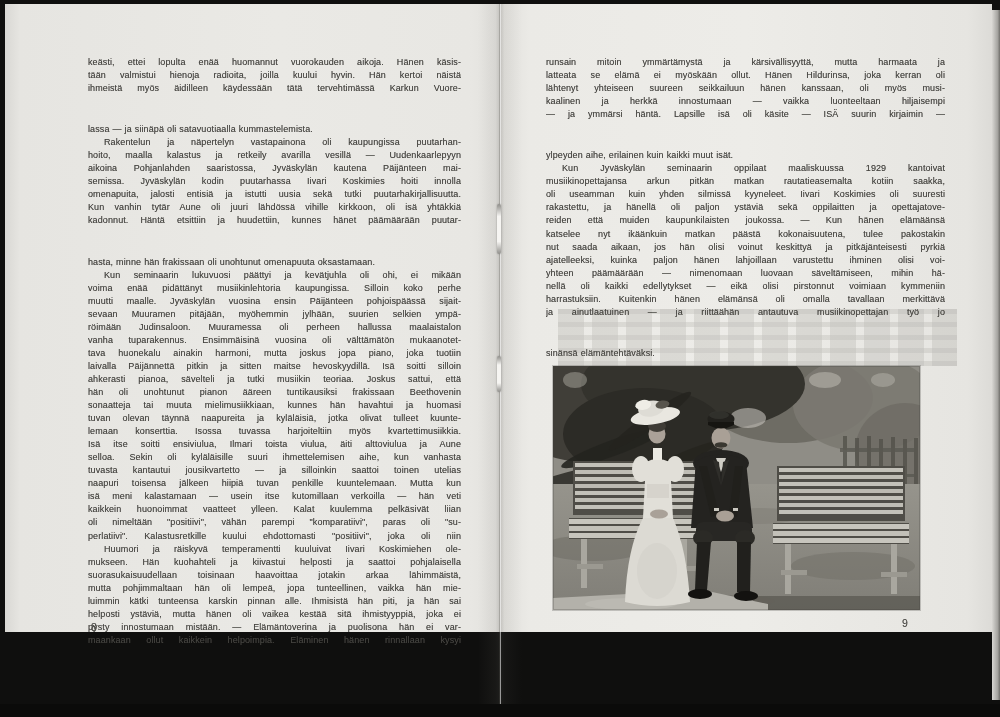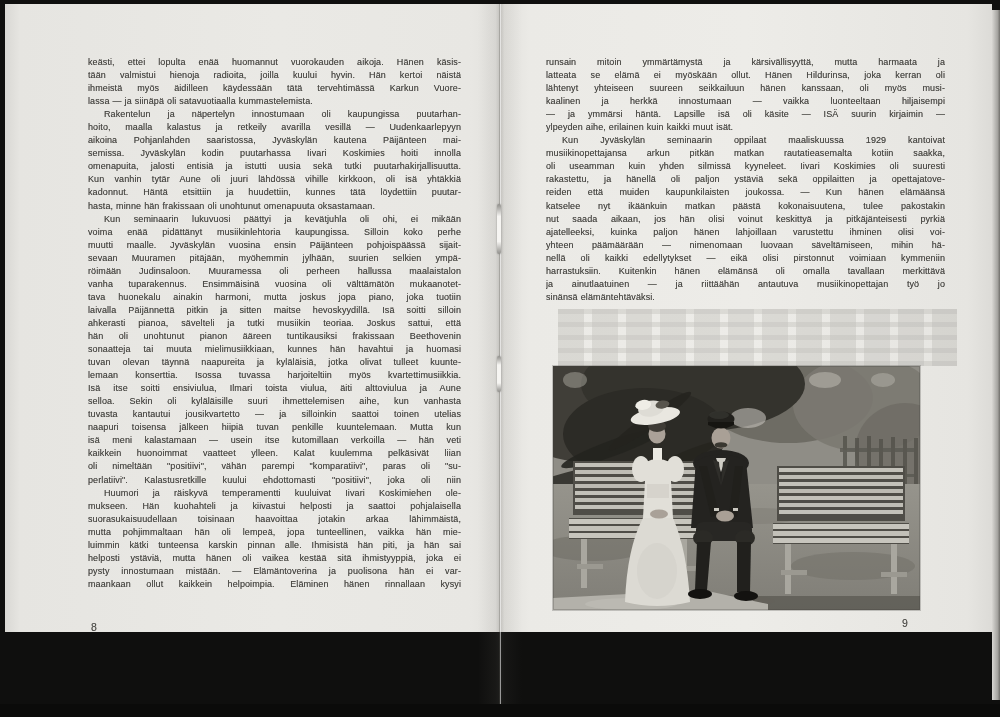--- a/index.html
+++ b/index.html
@@ -46,21 +46,21 @@
   .text-col{
     position:absolute;
     font-size:9px;line-height:13.05px;letter-spacing:0.1px;word-spacing:0.4px;
     color:#454440;
     text-shadow:0 0 0.4px rgba(69,68,64,0.55);
   }
   .text-col-left{left:83px;top:52px;width:373px;}
   .text-col-right{left:46px;top:52px;width:399px;}
   .para{margin:0;padding:0;}
   .line{text-align:justify;text-align-last:justify;height:13.05px;overflow:hidden;}
-  .line.last{text-align-last:left;}
+  .line.last{text-align-last:left;margin-top:28px;}
   .line.first{text-indent:16px;}
 
   .page-number{
     position:absolute;font-size:10.5px;color:#4e4d49;
     text-shadow:0 0 0.4px rgba(78,77,73,0.5);
   }
   .page-number-left{left:86px;top:617px;}
   .page-number-right{left:402px;top:613px;}
 
   .ghost-lines{
@@ -85,27 +85,27 @@
 
   <div class="page page-left">
     <div class="text-col text-col-left">
         <div class="para">
           <div class="line">keästi, ettei lopulta enää huomannut vuorokauden aikoja. Hänen käsis-</div>
           <div class="line">tään valmistui hienoja radioita, joilla kuului hyvin. Hän kertoi näistä</div>
           <div class="line">ihmeistä myös äidilleen käydessään tätä tervehtimässä Karkun Vuore-</div>
           <div class="line last">lassa — ja siinäpä oli satavuotiaalla kummastelemista.</div>
         </div>
         <div class="para">
-          <div class="line first">Rakentelun ja näpertelyn innostumaan oli kaupungissa puutarhan-</div>
+          <div class="line first">Rakentelun ja näpertelyn vastapainona oli kaupungissa puutarhan-</div>
           <div class="line">hoito, maalla kalastus ja retkeily avarilla vesillä — Uudenkaarlepyyn</div>
           <div class="line">aikoina Pohjanlahden saaristossa, Jyväskylän kautena Päijänteen mai-</div>
           <div class="line">semissa. Jyväskylän kodin puutarhassa Iivari Koskimies hoiti innolla</div>
           <div class="line">omenapuita, jalosti entisiä ja istutti uusia sekä tutki puutarhakirjallisuutta.</div>
           <div class="line">Kun vanhin tytär Aune oli juuri lähdössä vihille kirkkoon, oli isä yhtäkkiä</div>
-          <div class="line">kadonnut. Häntä etsittiin ja huudettiin, kunnes tätä löydettiin puutar-</div>
+          <div class="line">kadonnut. Häntä etsittiin ja huudettiin, kunnes hänet päämäärään puutar-</div>
           <div class="line last">hasta, minne hän frakissaan oli unohtunut omenapuuta oksastamaan.</div>
         </div>
         <div class="para">
           <div class="line first">Kun seminaarin lukuvuosi päättyi ja kevätjuhla oli ohi, ei mikään</div>
           <div class="line">voima enää pidättänyt musiikinlehtoria kaupungissa. Silloin koko perhe</div>
           <div class="line">muutti maalle. Jyväskylän vuosina ensin Päijänteen pohjoispäässä sijait-</div>
           <div class="line">sevaan Muuramen pitäjään, myöhemmin jylhään, suurien selkien ympä-</div>
           <div class="line">röimään Judinsaloon. Muuramessa oli perheen hallussa maalaistalon</div>
           <div class="line">vanha tuparakennus. Ensimmäisinä vuosina oli välttämätön mukaanotet-</div>
           <div class="line">tava huonekalu ainakin harmoni, mutta joskus jopa piano, joka tuotiin</div>

